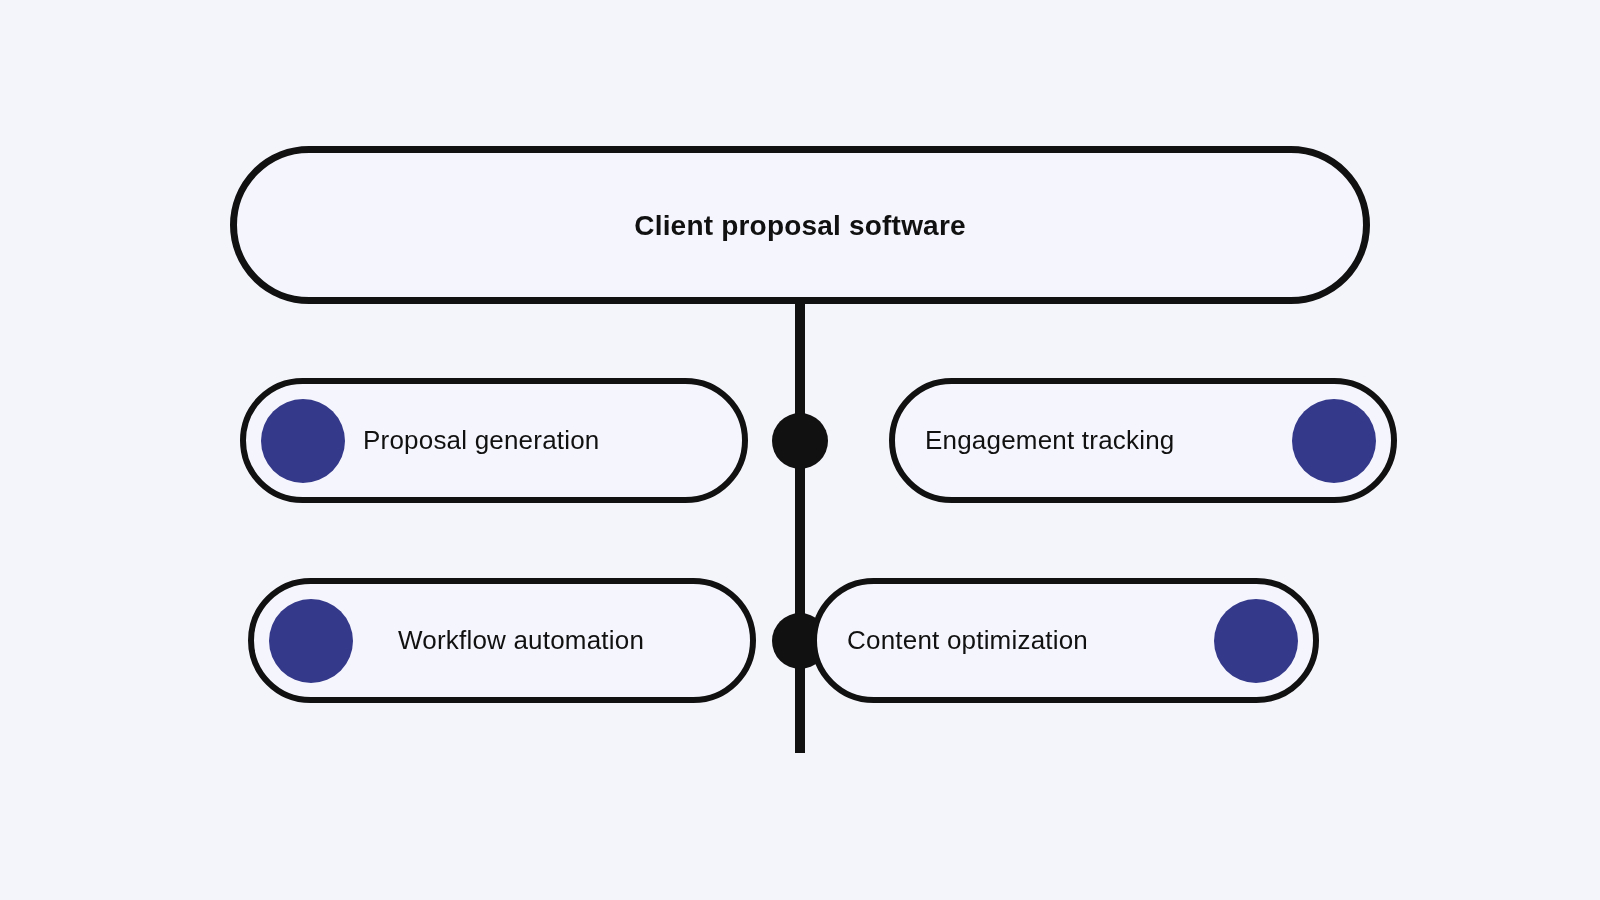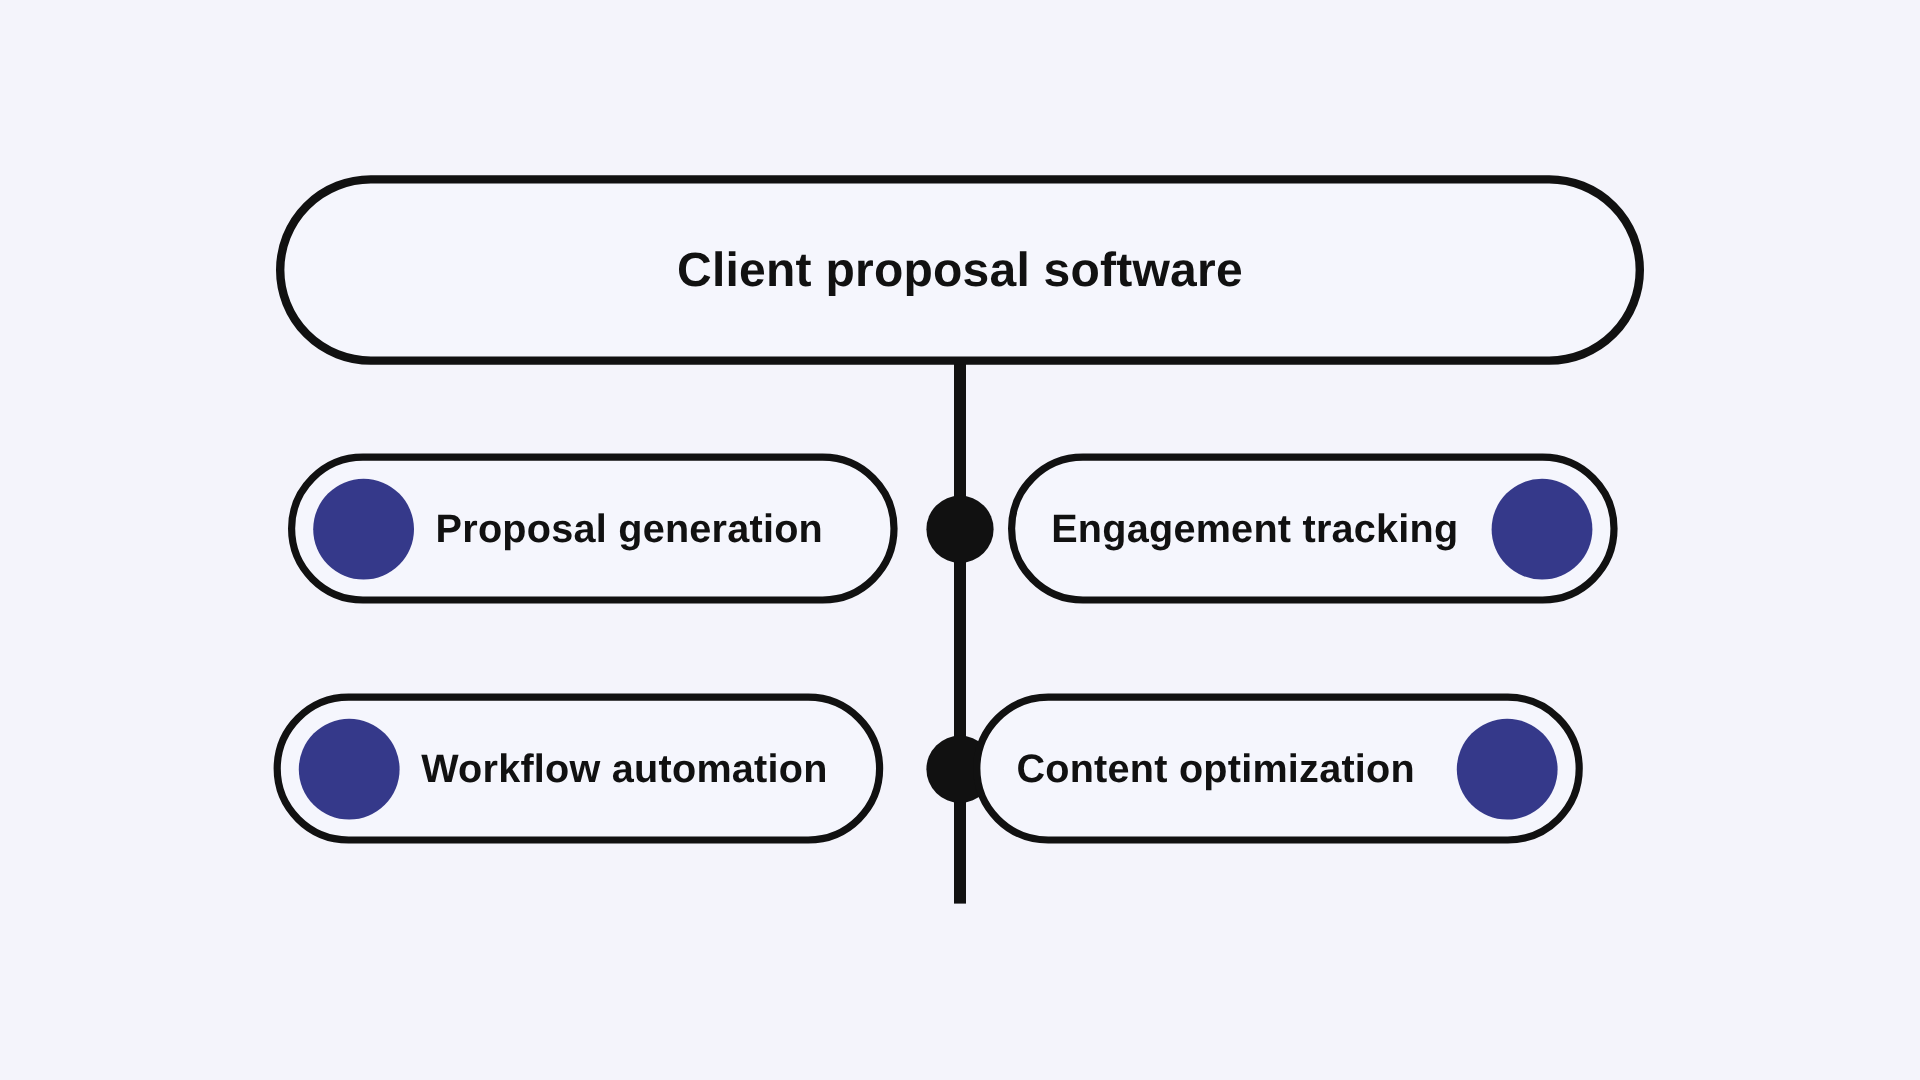--- a/index.html
+++ b/index.html
@@ -50,53 +50,53 @@
     height: 158px;
     background: var(--node-fill);
     border: 7px solid var(--stroke);
     border-radius: 82px;
     display: flex;
     align-items: center;
     justify-content: center;
     text-align: center;
   }
   .title-node .title-text {
-    font-size: 40px;
+    font-size: 28px;
     font-weight: 700;
     line-height: 61px;
     color: var(--text);
     letter-spacing: 0.2px;
   }
   
   .node {
     position: absolute;
     width: 508px;
     height: 125px;
     background: var(--node-fill);
     border: 6px solid var(--stroke);
     border-radius: 999px;
     display: flex;
     align-items: center;
   }
   .node.left-side  { flex-direction: row; padding: 0 28px 0 15px; }
   .node.right-side { flex-direction: row; justify-content: space-between; padding: 0 15px 0 30px; }
   .node.pos-r1l { left: 240px; top: 378px; }
-  .node.pos-r1r { left: 840px; top: 378px; align-items: center; }
-  .node.pos-r2l { left: 228px; top: 578px; }
+  .node.pos-r1r { left: 889px; top: 378px; align-items: center; }
+  .node.pos-r2l { left: 248px; top: 578px; gap: 27px; }
   .node.pos-r2r { left: 811px; top: 578px; }
   .bullet {
     flex: 0 0 auto;
     width: 84px;
     height: 84px;
     border-radius: 50%;
     background: var(--bullet);
   }
   .node-label {
-    font-size: 33px;
-    font-weight: 700;
+    font-size: 26px;
+    font-weight: 400;
     color: var(--text);
     white-space: nowrap;
     letter-spacing: 0.2px;
   }
   .node.left-side .node-label { margin-left: 18px; }
   .node.right-side .node-label { margin-right: 18px; }
 </style>
 </head>
 <body>
 

